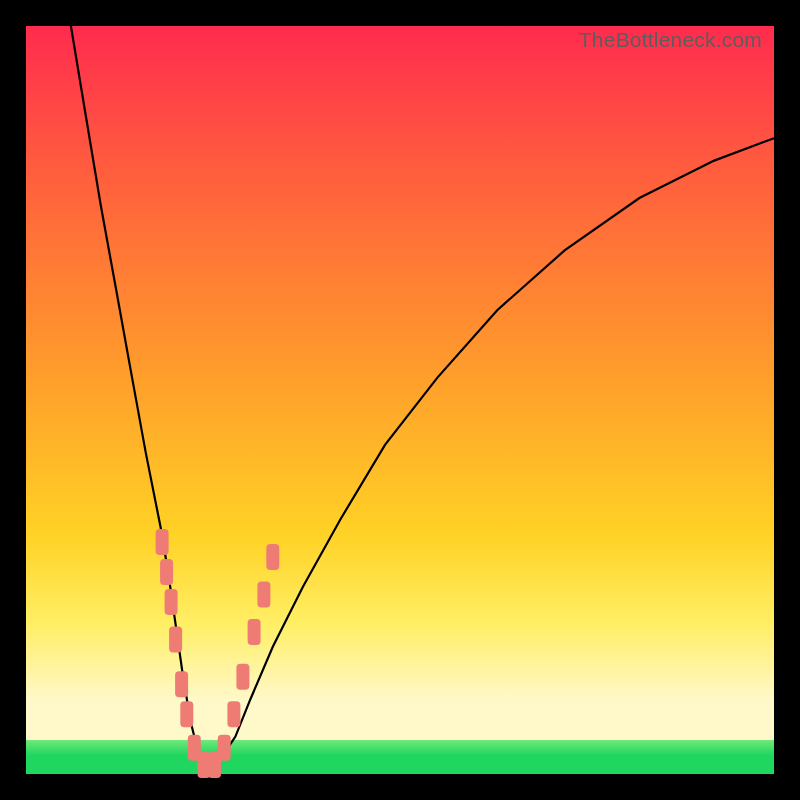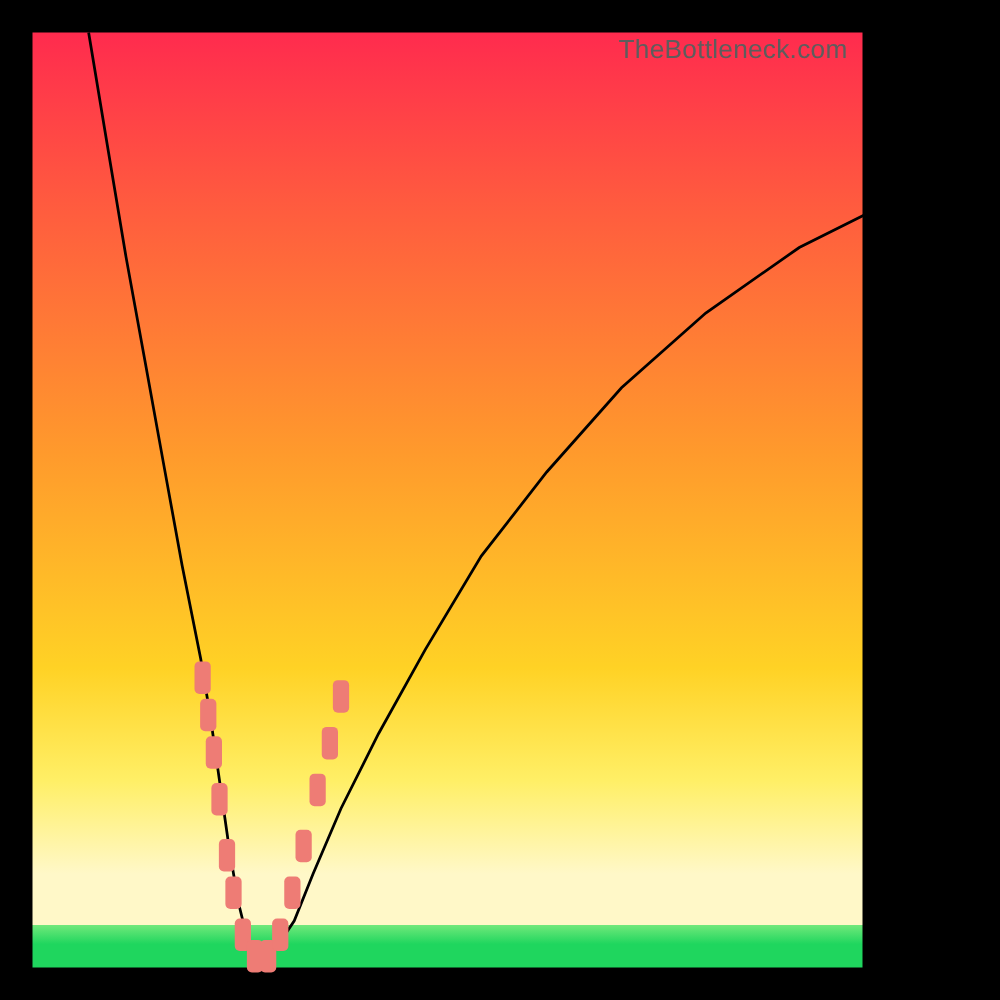--- a/index.html
+++ b/index.html
@@ -16,21 +16,21 @@
     top: 0;
     left: 0;
     width: 800px;
     height: 800px;
     background: #000;
   }
   .plot-area {
     position: absolute;
     top: 26px;
     left: 26px;
-    width: 664px;
+    width: 748px;
     height: 748px;
     
     background: linear-gradient(
       to bottom,
       var(--c-top) 0%,
       var(--c-upper) 18%,
       var(--c-mid1) 45%,
       var(--c-mid2) 68%,
       var(--c-pale) 80%,
       var(--c-cream) 90%,

